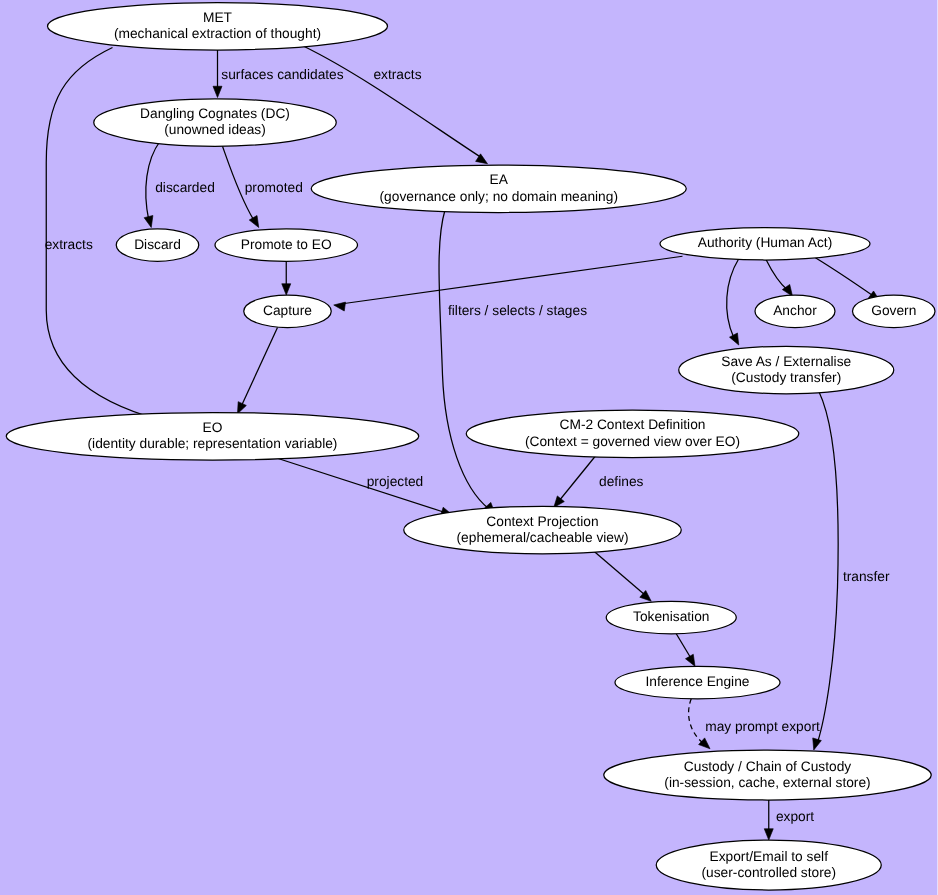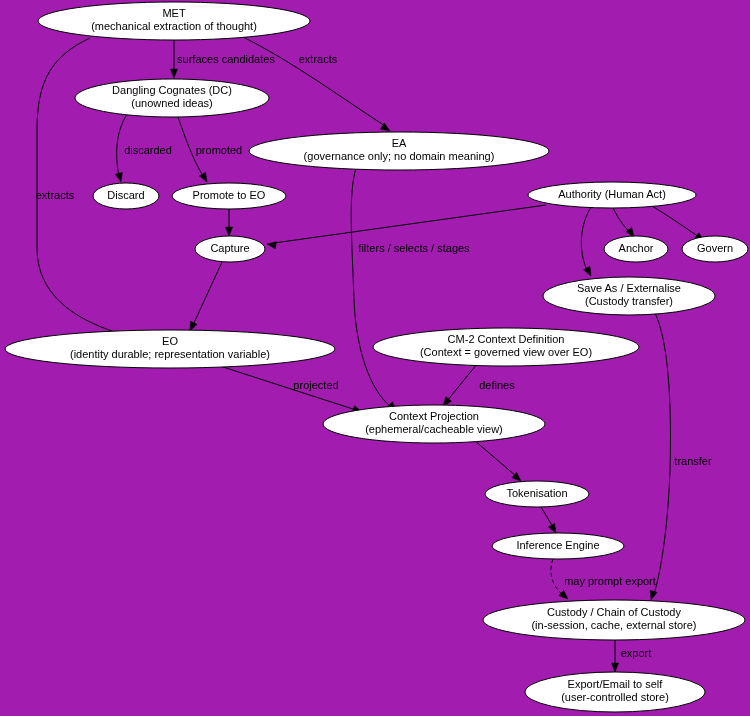--- a/index.html
+++ b/index.html
@@ -4,21 +4,21 @@
 <style>
   html, body {
     margin: 0;
     padding: 0;
     background: #ffffff;
   }
   #canvas {
     position: relative;
     width: 750px;
     height: 716px;
-    background: #a21caf;
+    background: #c4b5fd;
     font-family: "Liberation Sans", sans-serif;
   }
   svg#graph {
     position: absolute;
     top: 0;
     left: 0;
     width: 750px;
     height: 716px;
   }
   .node-ellipse {

